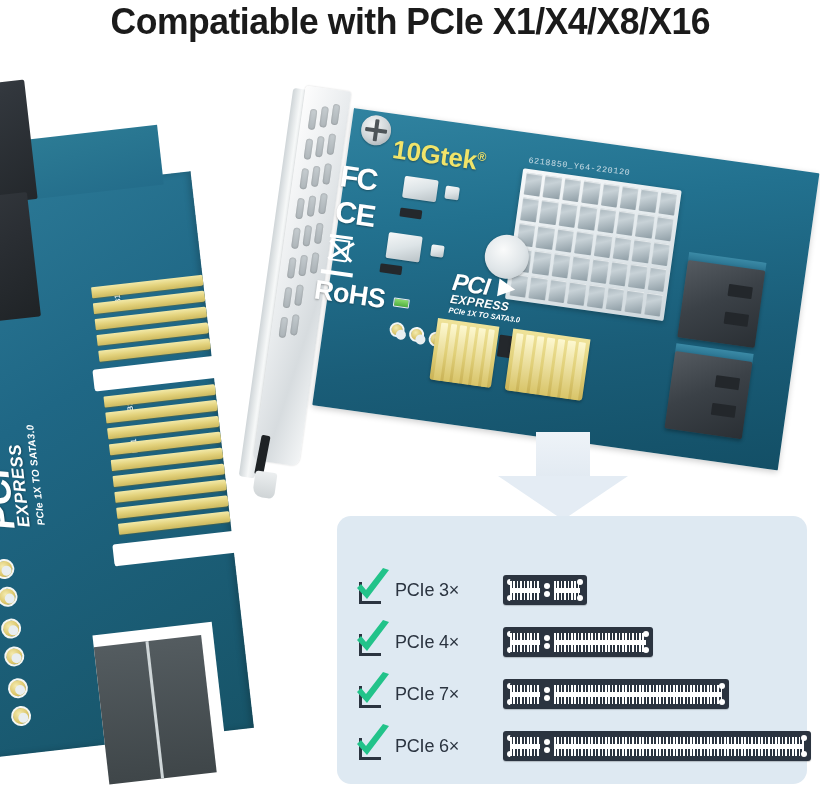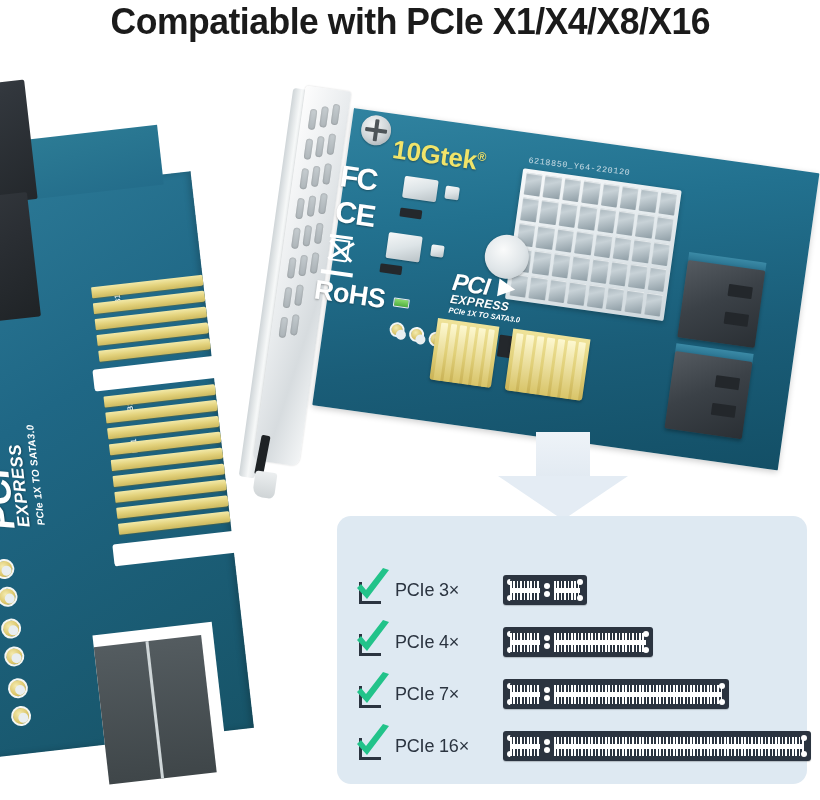--- a/index.html
+++ b/index.html
@@ -682,21 +682,21 @@
           <div class="hole h-br"></div>
         </div>
       </div>
       <div class="row">
         <div class="check">
           <div class="chk-box"></div>
           <svg class="chk-mark" viewBox="0 0 42 40">
             <path d="M4 20 L14 31 L36 2 L30 0 L13 22 L8 16 Z" fill="#22C38A"></path>
           </svg>
         </div>
-        <div class="row-label">PCIe 16×</div>
+        <div class="row-label">PCIe 6×</div>
         <div class="slot" style="width: 310px;">
           <div class="hole h-tl"></div>
           <div class="hole h-bl"></div>
           <div class="seg key" style="width:30px">
             <div class="teeth"></div>
             <div class="seg-mid"></div>
             <div class="teeth"></div>
           </div>
           <div style="position:relative;width:8px;height:22px;flex:0 0 8px;">
             <div class="hole h-mt" style="left:1px"></div>

